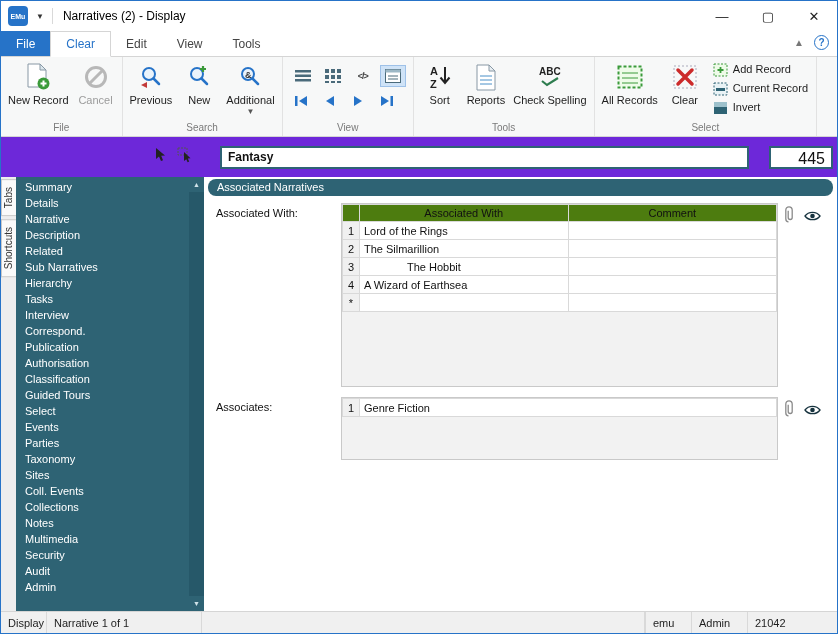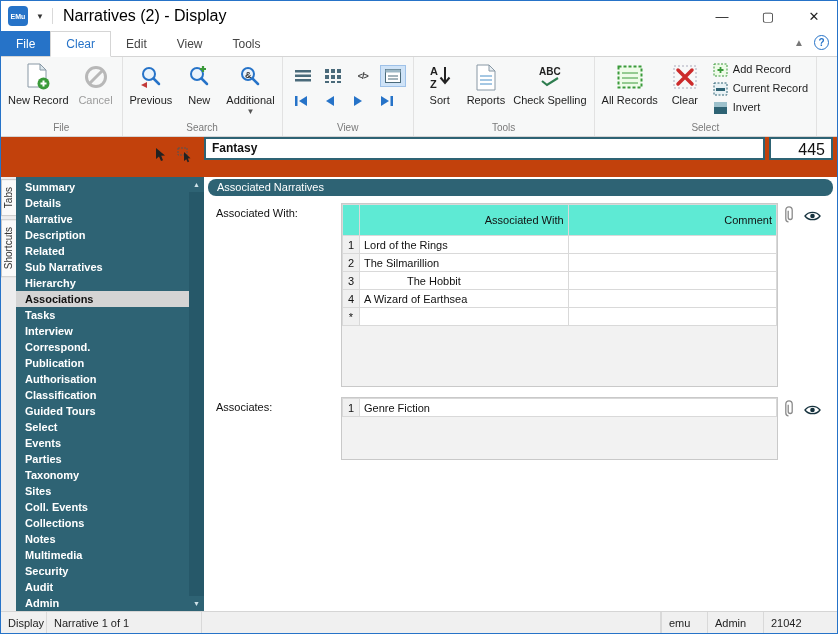--- a/index.html
+++ b/index.html
@@ -8,21 +8,21 @@
     width: 838px; height: 634px; background: #fff;
     border: 1px solid #2673c8; position: relative; overflow: hidden;
     display: flex; flex-direction: column;
   }
   
   .titlebar { height: 30px; display: flex; align-items: center; background: #fff; flex: 0 0 auto; }
   .app-badge { width: 20px; height: 20px; border-radius: 4px; background: #2673c8; color: #fff;
     font-size: 7px; font-weight: bold; display: flex; align-items: center; justify-content: center; margin-left: 7px; }
   .qat-caret { font-size: 8px; color: #333; padding: 0 8px; }
   .tb-sep { width: 1px; height: 16px; background: #d9d9d9; }
-  .tb-title { font-size: 16px; color: #000; margin-left: 10px; flex: 1; }
+  .tb-title { font-size: 12px; color: #000; margin-left: 10px; flex: 1; }
   .win-btn { width: 46px; height: 30px; display: flex; align-items: center; justify-content: center;
     font-size: 13px; color: #222; cursor: default; }
   
   .tabrow { height: 26px; background: #fff; display: flex; align-items: stretch; border-bottom: 1px solid #d5d5d5; position: relative; flex: 0 0 auto; }
   .tab { font-size: 12px; color: #444; padding: 0 15px; display: flex; align-items: center; }
   .tab.file { background: #2673c8; color: #fff; }
   .tab.active { background: #fff; color: #2673c8; border: 1px solid #d5d5d5; border-bottom: 1px solid #fff; margin-bottom: -1px; }
   .tabrow-right { position: absolute; right: 8px; top: 4px; display: flex; gap: 10px; align-items: center; }
   .collapse-caret { font-size: 10px; color: #777; }
   .help-circle { width: 15px; height: 15px; border-radius: 50%; border: 1.5px solid #2673c8; color: #2673c8;
@@ -40,47 +40,47 @@
   .viewgrid { display: flex; flex-direction: column; gap: 5px; padding: 6px 4px; }
   .vrow { display: flex; gap: 4px; }
   .vbtn { width: 26px; height: 22px; display: flex; align-items: center; justify-content: center; border: 1px solid transparent; }
   .vbtn.sel { background: #cfe3f7; border-color: #9ec1e8; }
   .navbtn { width: 24px; height: 18px; display: flex; align-items: center; justify-content: center; }
   .smallcol { display: flex; flex-direction: column; justify-content: space-between; padding: 4px 2px; height: 62px; }
   .smallbtn { display: flex; align-items: flex-start; gap: 5px; font-size: 11px; color: #1e1e1e; padding: 0 3px; }
   .codeicon { font-size: 9px; font-weight: bold; color: #444; letter-spacing: -1px; }
   .abc-txt { font-size: 10px; font-weight: bold; color: #222; line-height: 1; }
   
-  .midbar { height: 40px; background: #c2410c; display: flex; flex: 0 0 auto; }
+  .midbar { height: 40px; background: #6d28d9; display: flex; align-items: center; flex: 0 0 auto; gap: 16px; }
   .mid-left { width: 203px; display: flex; justify-content: flex-end; align-items: center; gap: 10px; padding-right: 10px; }
   .record-field { flex: 1; height: 23px; border: 2px solid #2e6374; background: #fff; font-size: 12px; font-weight: bold;
     color: #111; padding: 2px 6px; margin-right: 4px; }
   .record-count { width: 64px; height: 23px; border: 2px solid #2e6374; background: #fff; font-size: 16px;
     color: #111; padding: 2px 6px; text-align: right; margin-right: 4px; }
   
   .main { flex: 1; display: flex; overflow: hidden; }
   .sidebar { width: 203px; display: flex; flex: 0 0 auto; }
   .vtabs { width: 15px; background: #ededee; display: flex; flex-direction: column; padding-top: 2px; gap: 3px; }
   .vtab { writing-mode: vertical-rl; transform: rotate(180deg); font-size: 10px; color: #333; background: #fafafa;
     border: 1px solid #c8c8c8; border-left: none; padding: 7px 1px; text-align: center; }
-  .side-list { flex: 1; background: #2e6374; padding-top: 2px; overflow: hidden; font-weight: bold; }
+  .side-list { flex: 1; background: #2e6374; padding-top: 2px; overflow: hidden; }
   .side-item { height: 16px; line-height: 16px; font-size: 11px; color: #fff; padding-left: 9px; white-space: nowrap; }
   .side-item.selected { background: #d4d4d4; color: #111; }
   .side-scroll { width: 15px; background: #265869; display: flex; flex-direction: column; justify-content: space-between; align-items: center; }
   .scroll-arrow { width: 15px; height: 15px; display: flex; align-items: center; justify-content: center;
     color: #cfe2e8; font-size: 7px; background: #2e6374; }
   
   .content { flex: 1; background: #fff; padding: 2px 4px 0 4px; overflow: hidden; }
   .section-bar { height: 17px; background: #2e6374; color: #fff; font-size: 11px; line-height: 17px; padding-left: 9px; border-radius: 8px; }
   .field-row { display: flex; align-items: flex-start; margin-top: 7px; }
   .field-label { width: 133px; font-size: 11px; color: #111; padding-top: 4px; padding-left: 8px; }
   .gridbox { background: #f2f2f2; border: 1px solid #c9c9c9; }
   .gridbox table { border-collapse: collapse; font-size: 11px; color: #111; }
-  .gridbox th { background: #5eead4; border: 1px solid #d9d9d9; font-weight: normal; text-align: right;
-    height: 31px; padding: 0 4px; }
+  .gridbox th { background: #4d7c0f; border: 1px solid #d9d9d9; font-weight: normal; text-align: center;
+    height: 17px; padding: 0 4px; }
   .gridbox td { border: 1px solid #d9d9d9; height: 18px; padding: 0 4px; background: #fff; }
   .gridbox td.numcell { background: #f0f0f0; text-align: center; width: 17px; padding: 0 2px; }
   .grid1 { width: 437px; height: 184px; }
   .grid2 { width: 437px; height: 63px; }
   .grid-icons { display: flex; gap: 6px; margin-left: 7px; padding-top: 3px; align-items: center; }
   
   .statusbar { height: 22px; background: #f0f0f0; border-top: 1px solid #d5d5d5; display: flex; align-items: stretch;
     font-size: 11px; color: #1e1e1e; flex: 0 0 auto; }
   .sb-cell { display: flex; align-items: center; padding: 0 7px; border-right: 1px solid #d9d9d9; }
   .sb-fill { flex: 1; border-right: 1px solid #d9d9d9; }
@@ -368,21 +368,20 @@
         <div class="vtab">Shortcuts</div>
       </div>
       <div class="side-list">
           <div class="side-item">Summary</div>
           <div class="side-item">Details</div>
           <div class="side-item">Narrative</div>
           <div class="side-item">Description</div>
           <div class="side-item">Related</div>
           <div class="side-item">Sub Narratives</div>
           <div class="side-item">Hierarchy</div>
-          <div class="side-item selected">Associations</div>
           <div class="side-item">Tasks</div>
           <div class="side-item">Interview</div>
           <div class="side-item">Correspond.</div>
           <div class="side-item">Publication</div>
           <div class="side-item">Authorisation</div>
           <div class="side-item">Classification</div>
           <div class="side-item">Guided Tours</div>
           <div class="side-item">Select</div>
           <div class="side-item">Events</div>
           <div class="side-item">Parties</div>
@@ -488,16 +487,16 @@
       </div>
     </div>
   </div>
 
   <div class="statusbar">
     <div class="sb-cell" style="width:46px">Display</div>
     <div class="sb-cell" style="width:155px">Narrative 1 of 1</div>
     <div class="sb-fill"></div>
     <div class="sb-cell right" style="width:46px">emu</div>
     <div class="sb-cell right" style="width:56px">Admin</div>
-    <div class="sb-cell right" style="width:74px">21042</div>
+    <div class="sb-cell right" style="width:90px">21042</div>
   </div>
 
 </div>
 
 </body></html>

